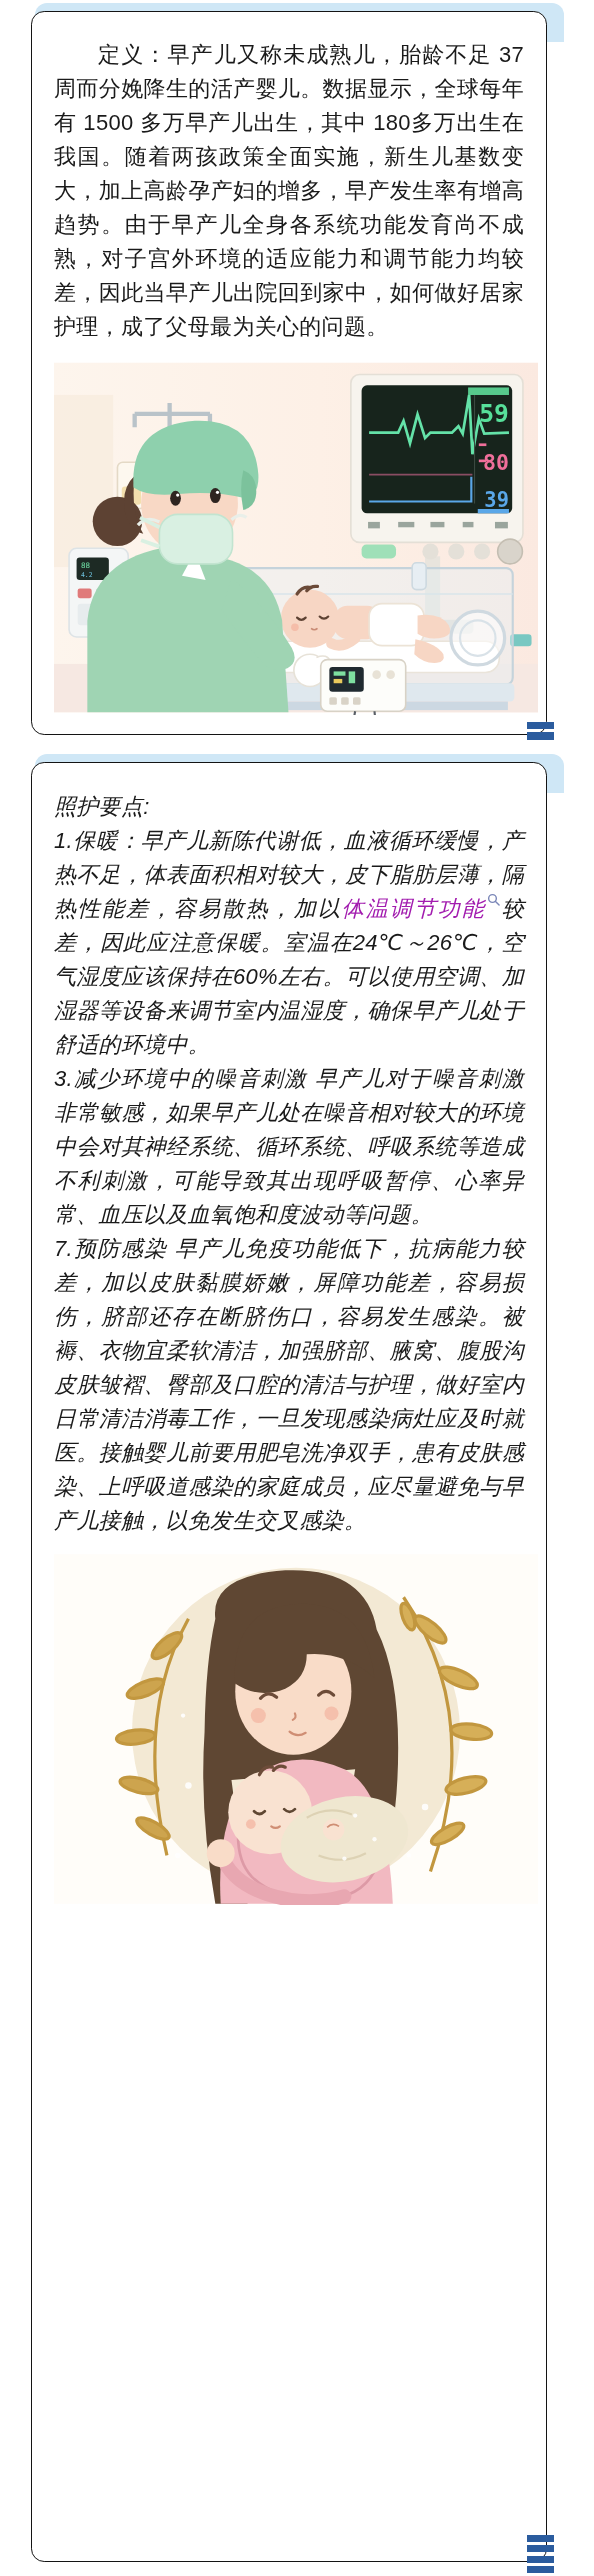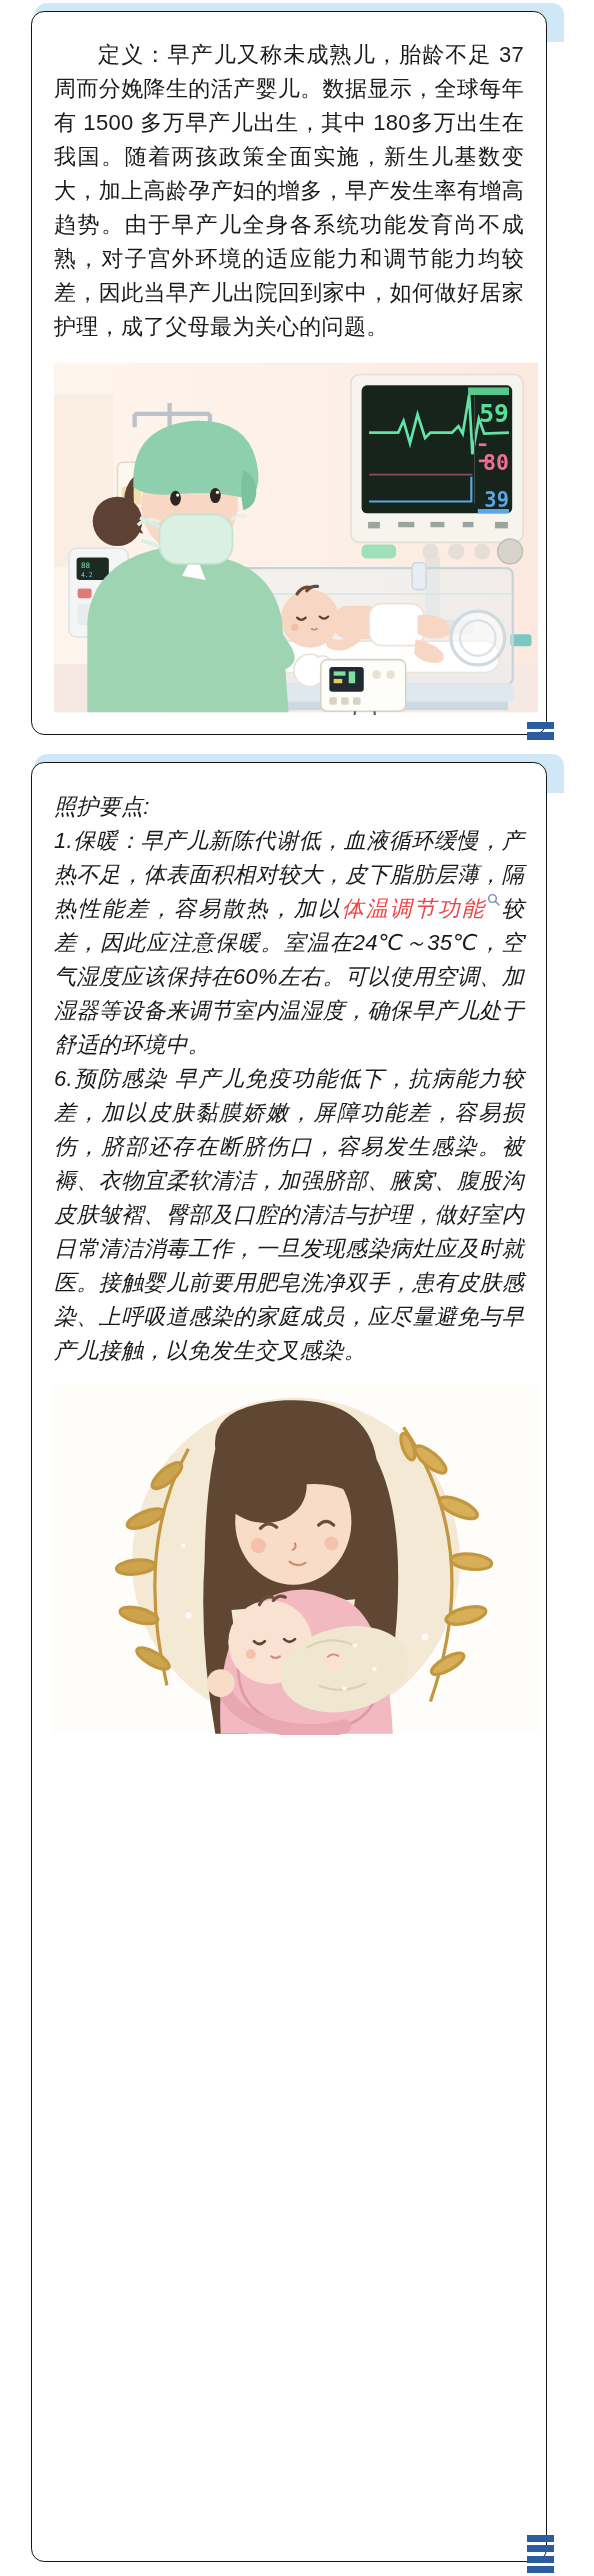--- a/index.html
+++ b/index.html
@@ -20,21 +20,21 @@
   }
   #card1 .card{height:724px;}
   #card2 .card{height:1800px;font-style:italic;}
   .card-inner{padding:26.4px 22px 0 22px;}
   .para{
     margin:0;font-size:22px;line-height:34px;font-weight:500;
     text-align:justify;letter-spacing:0.3px;
   }
   .indent{text-indent:2em;}
   .pre{white-space:pre-wrap;}
-  .term-link{color:#ef4444;text-decoration:none;cursor:pointer;}
+  .term-link{color:#a21caf;text-decoration:none;cursor:pointer;}
   .term-link .mag{vertical-align:10px;margin-left:1.1px;}
   .illu{display:block;margin:15.4px auto 0 auto;}
   .watermark{position:absolute;display:flex;flex-direction:column;gap:3.3px;}
   .watermark .bar{width:26.4px;height:7.2px;background:#2b5c9e;}
   #wm1{right:-7.7px;bottom:-5.5px;}
   #wm2{right:-7.7px;bottom:-12px;}
 </style>
 </head>
 <body>
 
@@ -173,23 +173,24 @@
 
 <div id="card2" class="card-wrap" style="top:754px;height:1816px;">
   <div class="accent"></div>
   <div class="card">
     <div class="card-inner">
       <p class="para">照护要点:</p>
 
       <p class="para"><span>1.保暖：早产儿新陈代谢低，血液循环缓慢，产热不足，体表面积相对较大，皮下脂肪层薄，隔热性能差，容易散热，加以</span><a class="term-link"><span>体温调节功能</span><svg class="mag" width="13.2" height="13.2" viewBox="0 0 24 24">
               <circle cx="10" cy="10" r="7" fill="none" stroke="#7b87b8" stroke-width="2.6"></circle>
               <line x1="15.5" y1="15.5" x2="22" y2="22" stroke="#7b87b8" stroke-width="2.6" stroke-linecap="round"></line>
-            </svg></a><span>较差，因此应注意保暖。室温在24℃～35℃，空气湿度应该保持在60%左右。可以使用空调、加湿器等设备来调节室内温湿度，确保早产儿处于舒适的环境中。</span></p>
-
-      <p class="para">6.预防感染  早产儿免疫功能低下，抗病能力较差，加以皮肤黏膜娇嫩，屏障功能差，容易损伤，脐部还存在断脐伤口，容易发生感染。被褥、衣物宜柔软清洁，加强脐部、腋窝、腹股沟皮肤皱褶、臀部及口腔的清洁与护理，做好室内日常清洁消毒工作，一旦发现感染病灶应及时就医。接触婴儿前要用肥皂洗净双手，患有皮肤感染、上呼吸道感染的家庭成员，应尽量避免与早产儿接触，以免发生交叉感染。</p>
+            </svg></a><span>较差，因此应注意保暖。室温在24℃～26℃，空气湿度应该保持在60%左右。可以使用空调、加湿器等设备来调节室内温湿度，确保早产儿处于舒适的环境中。</span></p>
+
+      <p class="para">3.减少环境中的噪音刺激  早产儿对于噪音刺激非常敏感，如果早产儿处在噪音相对较大的环境中会对其神经系统、循环系统、呼吸系统等造成不利刺激，可能导致其出现呼吸暂停、心率异常、血压以及血氧饱和度波动等问题。</p>
+      <p class="para">7.预防感染  早产儿免疫功能低下，抗病能力较差，加以皮肤黏膜娇嫩，屏障功能差，容易损伤，脐部还存在断脐伤口，容易发生感染。被褥、衣物宜柔软清洁，加强脐部、腋窝、腹股沟皮肤皱褶、臀部及口腔的清洁与护理，做好室内日常清洁消毒工作，一旦发现感染病灶应及时就医。接触婴儿前要用肥皂洗净双手，患有皮肤感染、上呼吸道感染的家庭成员，应尽量避免与早产儿接触，以免发生交叉感染。</p>
 
       <svg class="illu" width="484" height="352" viewBox="0 0 900 650">
         <rect x="0" y="0" width="900" height="650" fill="#fffdf9"></rect>
         <circle cx="450" cy="330" r="305" fill="#f3e9d4"></circle>
 
         <g stroke="#c2973f" stroke-width="6" fill="#cda44e">
           <path d="M250 120 Q150 300 210 560" fill="none"></path>
           <ellipse cx="210" cy="170" rx="34" ry="13" transform="rotate(-40 210 170)"></ellipse>
           <ellipse cx="170" cy="250" rx="36" ry="13" transform="rotate(-22 170 250)"></ellipse>
           <ellipse cx="152" cy="340" rx="36" ry="13" transform="rotate(-6 152 340)"></ellipse>

